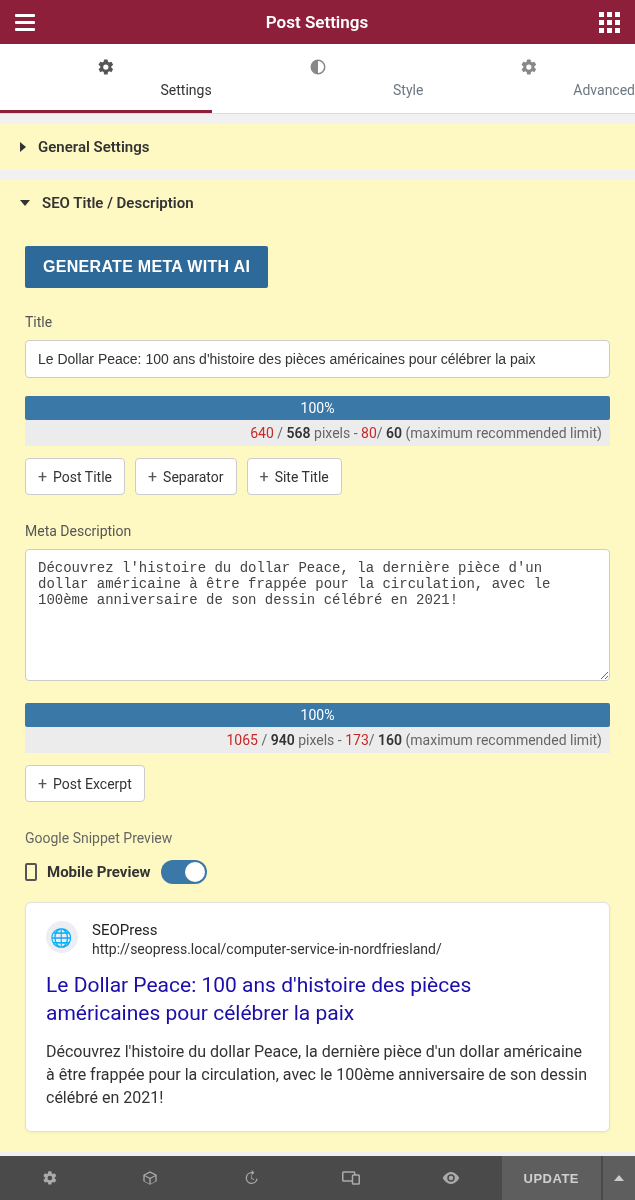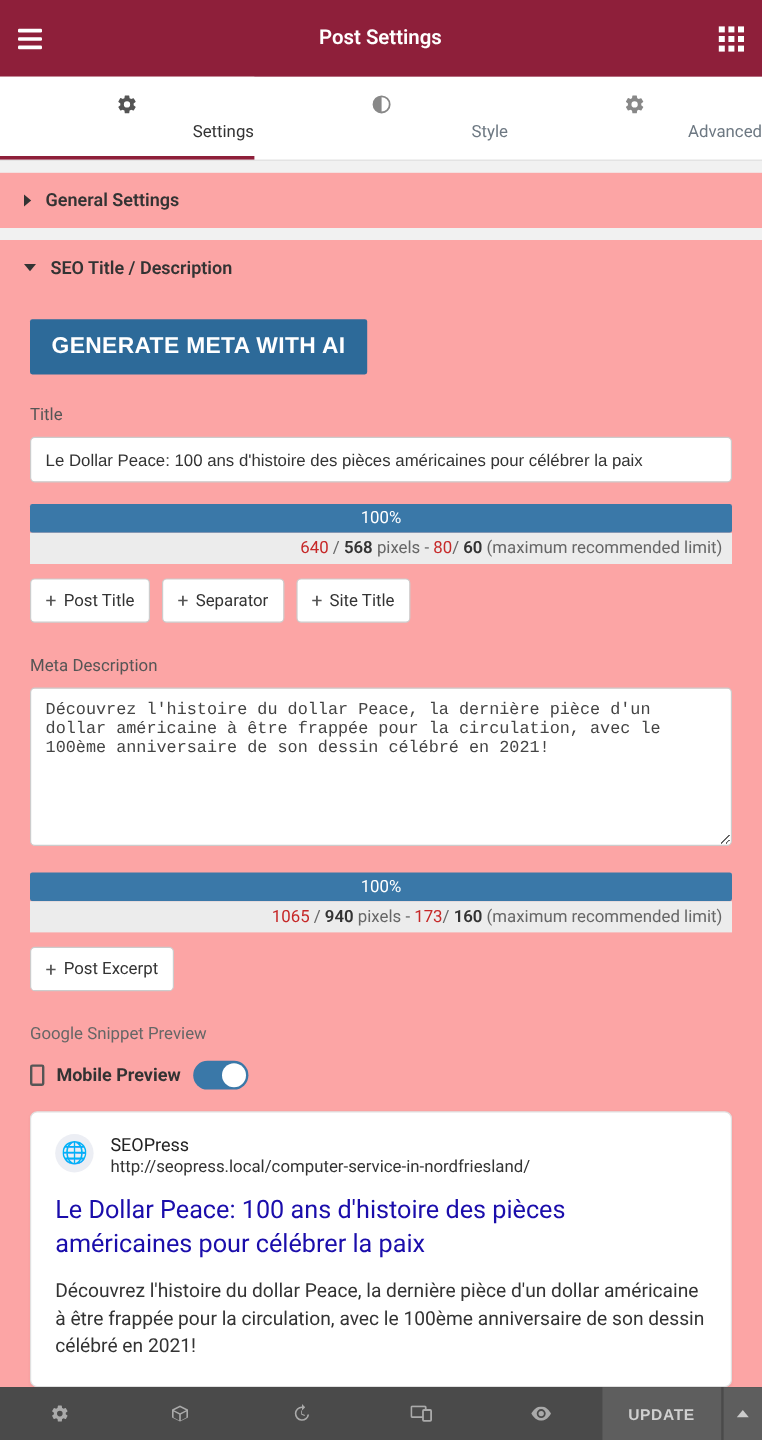--- a/index.html
+++ b/index.html
@@ -1,33 +1,33 @@
 <!DOCTYPE html>
 <html><head>
 <meta charset="utf-8">
 <style>
 * { box-sizing: border-box; margin: 0; padding: 0; }
 body { font-family: -apple-system, BlinkMacSystemFont, "Segoe UI", Roboto, sans-serif; background: #f1f1f1; width: 635px; height: 1200px; overflow: hidden; color: #333; }
-.header { background: #8e1f3a; color: #fff; height: 64px; display: flex; align-items: center; justify-content: space-between; padding: 0 15px; }
+.header { background: #8e1f3a; color: #fff; height: 44px; display: flex; align-items: center; justify-content: space-between; padding: 0 15px; }
 .burger { display: flex; flex-direction: column; gap: 4px; cursor: pointer; }
 .burger span { width: 20px; height: 3px; background: #fff; border-radius: 1px; }
 .header-title { font-size: 17px; font-weight: 600; }
 .apps-grid { display: grid; grid-template-columns: repeat(3,5px); grid-template-rows: repeat(3,5px); gap: 3px; }
 .apps-grid span { background: #fff; width: 5px; height: 5px; }
 .tabs { display: flex; background: #fff; border-bottom: 1px solid #ddd; }
 .tab { flex: 1; text-align: right; padding: 14px 0 12px; cursor: pointer; color: #6d7882; font-size: 14px; }
 .tab .tab-icon { display: block; margin: 0 auto 6px; }
 .tab.active { color: #333; border-bottom: 3px solid #8e1f3a; background:#fff;}
-.section { background: #fca5a5; margin-top: 10px; }
+.section { background: #fef9c3; margin-top: 10px; }
 .section-header { padding: 14px 20px; font-weight: 600; font-size: 15px; display: flex; align-items: center; gap: 12px; cursor: pointer; }
 .caret-right, .caret-down { width: 0; height: 0; }
 .caret-right { border-top: 5px solid transparent; border-bottom: 5px solid transparent; border-left: 6px solid #333; }
 .caret-down { border-left: 5px solid transparent; border-right: 5px solid transparent; border-top: 6px solid #333; }
 .section-body { padding: 20px 25px; }
-.btn-primary { background: #2d6a99; color: #fff; border: none; padding: 12px 18px; font-size: 19px; font-weight: 700; letter-spacing: 0.3px; cursor: pointer; border-radius: 2px; }
+.btn-primary { background: #2d6a99; color: #fff; border: none; padding: 12px 18px; font-size: 16px; font-weight: 700; letter-spacing: 0.3px; cursor: pointer; border-radius: 2px; }
 .field-label { font-size: 14px; color: #555; margin: 28px 0 10px; }
 .field-label.first { margin-top: 26px; }
 .text-input { width: 100%; border: 1px solid #ccc; border-radius: 4px; padding: 10px 12px; font-size: 14px; color: #333; }
 .textarea { width: 100%; border: 1px solid #ccc; border-radius: 4px; padding: 10px 12px; font-size: 14px; font-family: "Courier New", monospace; height: 132px; resize: vertical; color:#444;}
 .progress-bar { background: #3a78a8; color: #fff; text-align: center; font-size: 14px; padding: 4px 0; margin-top: 18px; border-radius: 2px;}
 .pixel-info { background: #ececec; text-align: right; font-size: 14px; padding: 5px 8px; color: #666; }
 .pixel-info .red { color: #c62828; font-weight: 400; }
 .pixel-info .bold { color: #333; font-weight: 600; }
 .chip-row { display: flex; gap: 10px; margin-top: 12px; }
 .chip { border: 1px solid #ccc; border-radius: 4px; padding: 8px 12px; font-size: 14px; display: flex; align-items: center; gap: 6px; background: #fff; cursor: pointer; color:#333;}

